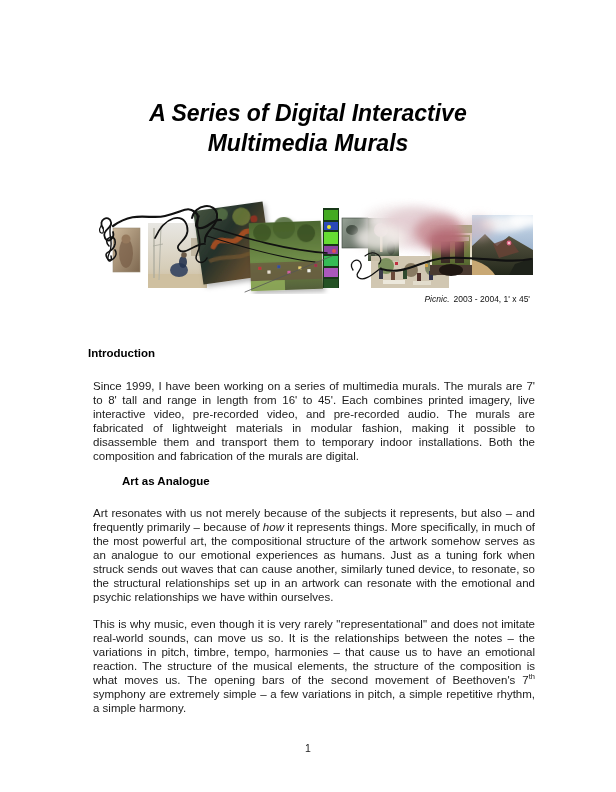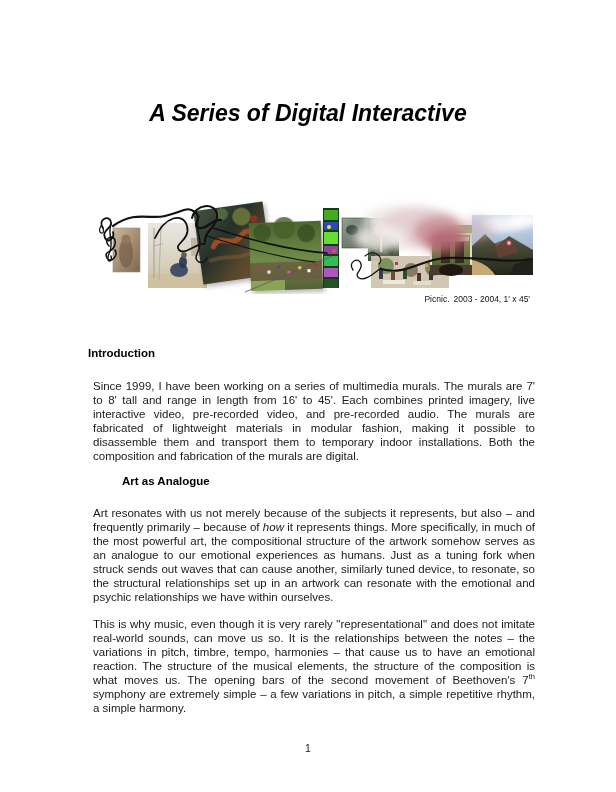--- a/index.html
+++ b/index.html
@@ -5,21 +5,21 @@
   html,body{margin:0;padding:0;background:#e8e8e8;}
   .page{position:relative;width:616px;height:792px;margin:0 auto;background:#ffffff;
         font-family:"Liberation Sans",sans-serif;color:#1a1a1a;overflow:hidden;}
   .doc-title{position:absolute;top:83px;left:0;width:616px;text-align:center;
              font-weight:bold;font-style:italic;font-size:23px;line-height:30px;color:#000;}
   .doc-title span{display:block;}
   .figure-wrap{position:absolute;top:198px;left:95px;width:438px;height:96px;}
   .figure-wrap svg{display:block;width:438px;height:96px;}
   .figure-caption{position:absolute;top:294px;left:88px;width:442px;text-align:right;
                   font-size:8.5px;line-height:11px;color:#111;}
-  .figure-caption .work-title{}
+  .figure-caption .work-title{font-style:italic;}
   .figure-caption .work-details{margin-left:4px;}
   .sec-heading{position:absolute;left:88px;width:442px;font-size:11.5px;font-weight:bold;
                color:#000;margin:0;}
   .body-par{position:absolute;left:88px;width:442px;font-size:11.5px;line-height:14px;
             text-align:justify;margin:5px;color:#1a1a1a;}
   .h-intro{top:347px;}
   .p-intro{top:374px;}
   .h-analogue{top:475px;margin-left:34px;}
   .p-analogue1{top:501px;}
   .p-analogue2{top:612px;}
@@ -28,20 +28,21 @@
   .page-number{position:absolute;top:742px;left:0;width:616px;text-align:center;
                font-size:10.5px;color:#222;}
 </style>
 </head>
 <body>
 
 <div class="page">
 
   <h1 class="doc-title">
     <span>A Series of Digital Interactive</span>
+    <span>Multimedia Murals</span>
   </h1>
 
   <div class="figure-wrap">
     <svg viewBox="0 0 438 96" xmlns="http://www.w3.org/2000/svg">
       <defs>
         <linearGradient id="gPortrait" x1="0" y1="0" x2="1" y2="1">
           <stop offset="0" stop-color="#cdb99c"></stop>
             <stop offset="1" stop-color="#7d674f"></stop>
         </linearGradient>
         <linearGradient id="gPeople" x1="0" y1="0" x2="0" y2="1">

